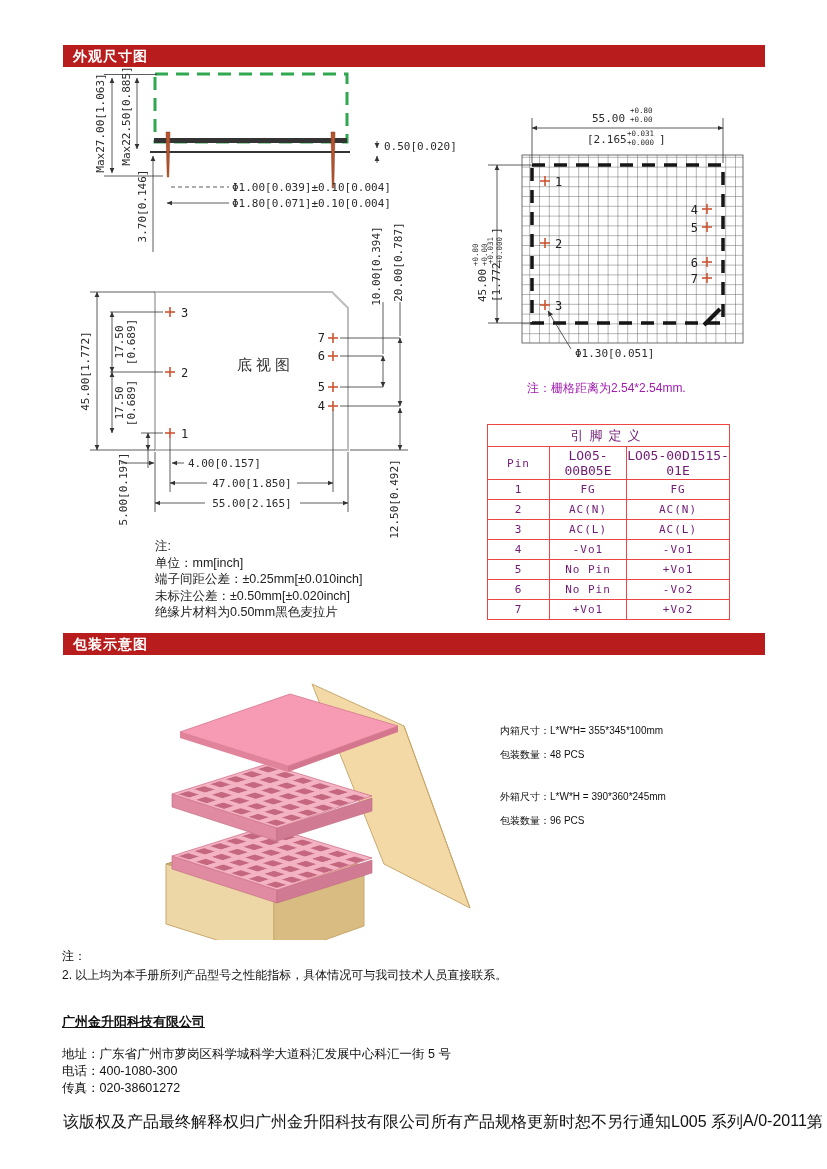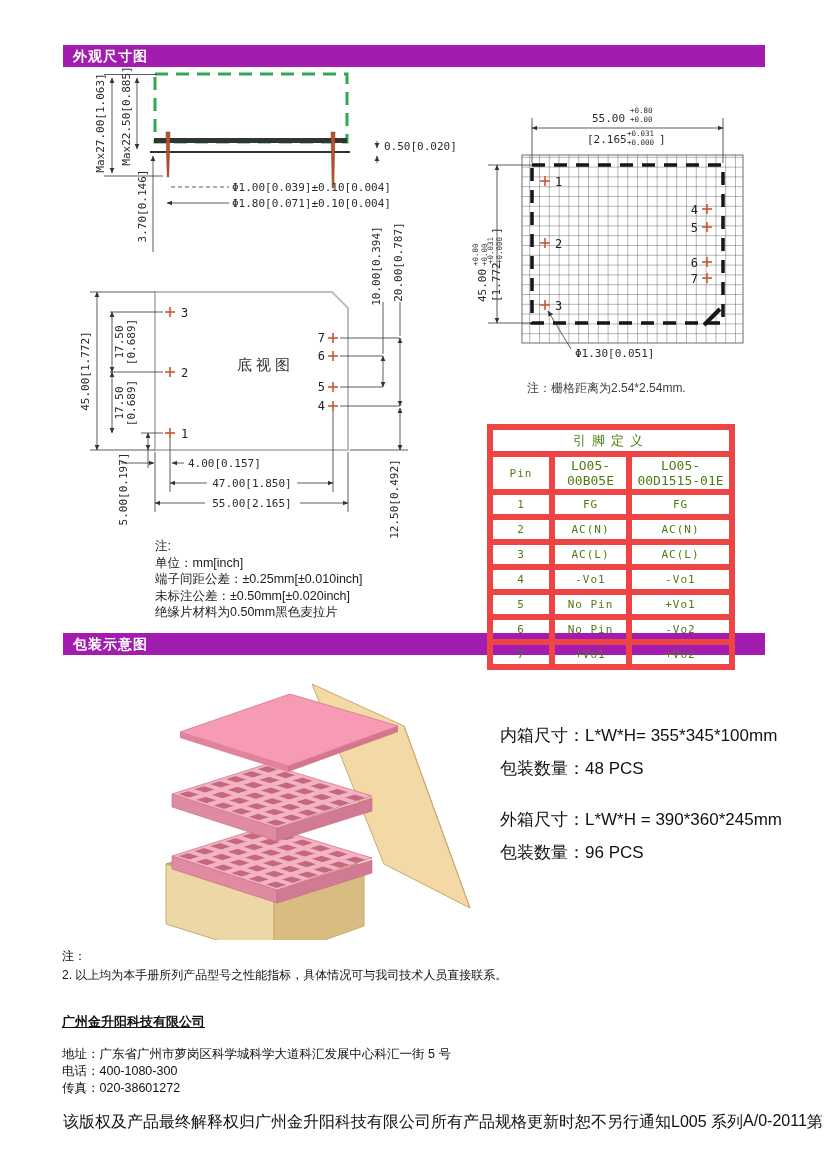--- a/index.html
+++ b/index.html
@@ -1,34 +1,34 @@
 <!DOCTYPE html>
 <html><head>
 <meta charset="utf-8">
 <style>
   html,body{margin:0;padding:0;background:#ffffff;}
   #page{position:relative;width:827px;height:1169px;background:#fff;overflow:hidden;
         font-family:"Liberation Sans","DejaVu Sans",sans-serif;color:#222;}
-  .section-bar{position:absolute;left:63px;width:702px;height:22px;background:#a21caf;
+  .section-bar{position:absolute;left:63px;width:702px;height:22px;background:#b91c1c;
         color:#fff;font-weight:bold;font-size:14px;line-height:22px;padding-left:10px;
         box-sizing:border-box;letter-spacing:1px;}
   #bar1{top:45px;} #bar2{top:633px;}
   svg.draw{position:absolute;left:0;top:0;}
   svg text{font-family:"DejaVu Sans Mono","Liberation Mono",monospace;font-size:11px;fill:#2b2b2b;}
   svg text.sm{font-size:7.5px;}
   svg text.pin{font-size:12px;fill:#222;}
   .bv-title{position:absolute;left:237px;top:356px;font-size:15px;letter-spacing:4px;color:#333;}
-  .grid-note{position:absolute;left:527px;top:380px;font-size:12px;color:#404040;}
+  .grid-note{position:absolute;left:527px;top:380px;font-size:12px;color:#a21caf;}
   .pin-table{position:absolute;left:487px;top:424px;border-collapse:collapse;table-layout:fixed;width:242px;}
-  .pin-table td{border:6px solid #ef4444;text-align:center;font-size:11px;height:17px;color:#4d7c0f;
+  .pin-table td{border:1px solid #ef4444;text-align:center;font-size:11px;height:17px;color:#701a75;
         font-family:"DejaVu Sans Mono",monospace;letter-spacing:1px;padding:1px 0;}
   .pin-table .pt-title{font-size:13px;letter-spacing:6px;height:19px;font-family:"Liberation Sans",sans-serif;}
   .pin-table .pt-model{font-size:13px;letter-spacing:0;}
   .notes1{position:absolute;left:155px;top:538px;font-size:12.5px;line-height:16.5px;color:#222;}
-  .pack-text{position:absolute;left:500px;top:724px;font-size:17px;color:#111;}
+  .pack-text{position:absolute;left:500px;top:724px;font-size:10px;color:#111;}
   .pack-text div{margin-bottom:10px;}
   .pack-text .gap{margin-top:28px;}
   .notes2{position:absolute;left:62px;top:947px;font-size:12px;line-height:19px;color:#111;}
   .company{position:absolute;left:62px;top:1013px;font-size:12.5px;line-height:17px;color:#111;}
   .company .cname{font-weight:bold;text-decoration:underline;font-size:13px;margin-bottom:16px;}
   .company a{color:#0000cc;text-decoration:underline;}
   .footer{position:absolute;left:63px;top:1112px;width:703px;display:flex;
         justify-content:space-between;font-size:16px;color:#111;white-space:nowrap;}
 </style>
 </head>

